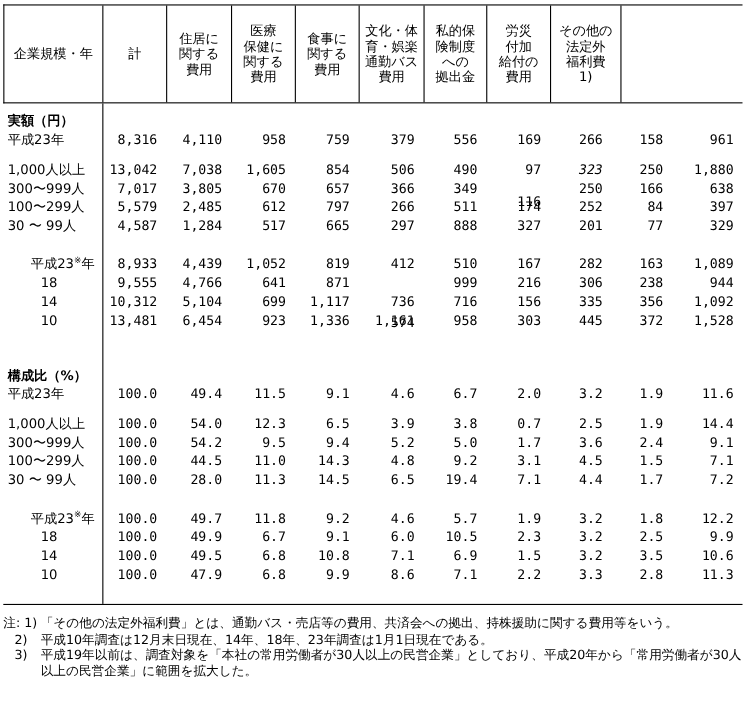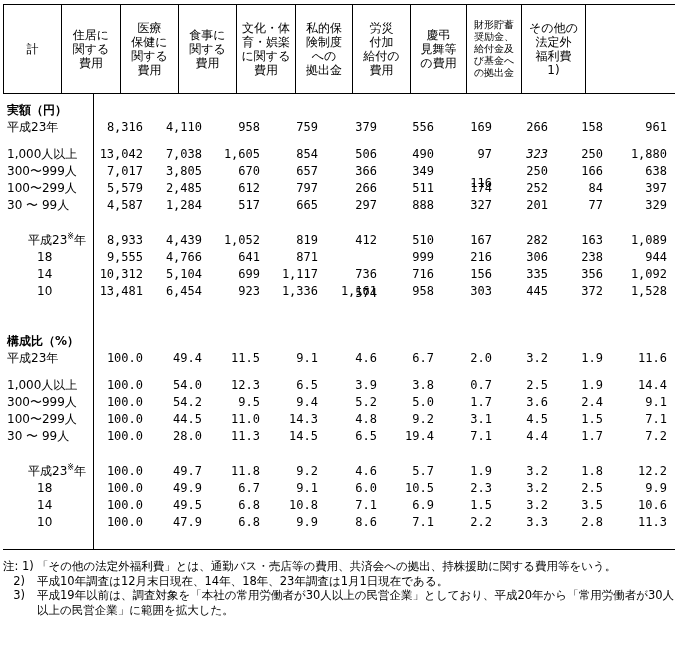--- a/index.html
+++ b/index.html
@@ -92,52 +92,45 @@
   .note-prefix.num { text-align: right; padding-right: 12px; }
   .note-text { flex: 1; }
   .note-cont { padding-left: 23px; text-indent: 12px; }
 </style>
 </head>
 <body>
 
 <div class="sheet">
   <div class="tbl">
     <div class="thead">
+      <div class="th w-label">企業規模・年</div>
 
     <div class="th" style="flex: 0 0 58px;">計</div>
         <div class="th" style="flex: 0 0 59px;">住居に
 関する
 費用</div>
         <div class="th" style="flex: 0 0 58px;">医療
 保健に
 関する
 費用</div>
         <div class="th" style="flex: 0 0 58px;">食事に
 関する
 費用</div>
         <div class="th" style="flex: 0 0 59px;">文化・体
 育・娯楽
-に関する
+通勤バス
 費用</div>
         <div class="th" style="flex: 0 0 57px; font-family: Liberation Serif, serif;">私的保
 険制度
 への
 拠出金</div>
         <div class="th" style="flex: 0 0 58px;">労災
 付加
 給付の
 費用</div>
-        <div class="th" style="flex: 0 0 56px;">慶弔
-見舞等
-の費用</div>
-        <div class="th small" style="flex: 0 0 55px;">財形貯蓄
-奨励金、
-給付金及
-び基金へ
-の拠出金</div>
         <div class="th" style="flex: 0 0 64px;">その他の
 法定外
 福利費
 1)</div>
       </div>
     <div class="tbody">
 
     <div class="section">
           <div class="section-title">実額（円）</div>
           <div class="group g0">

